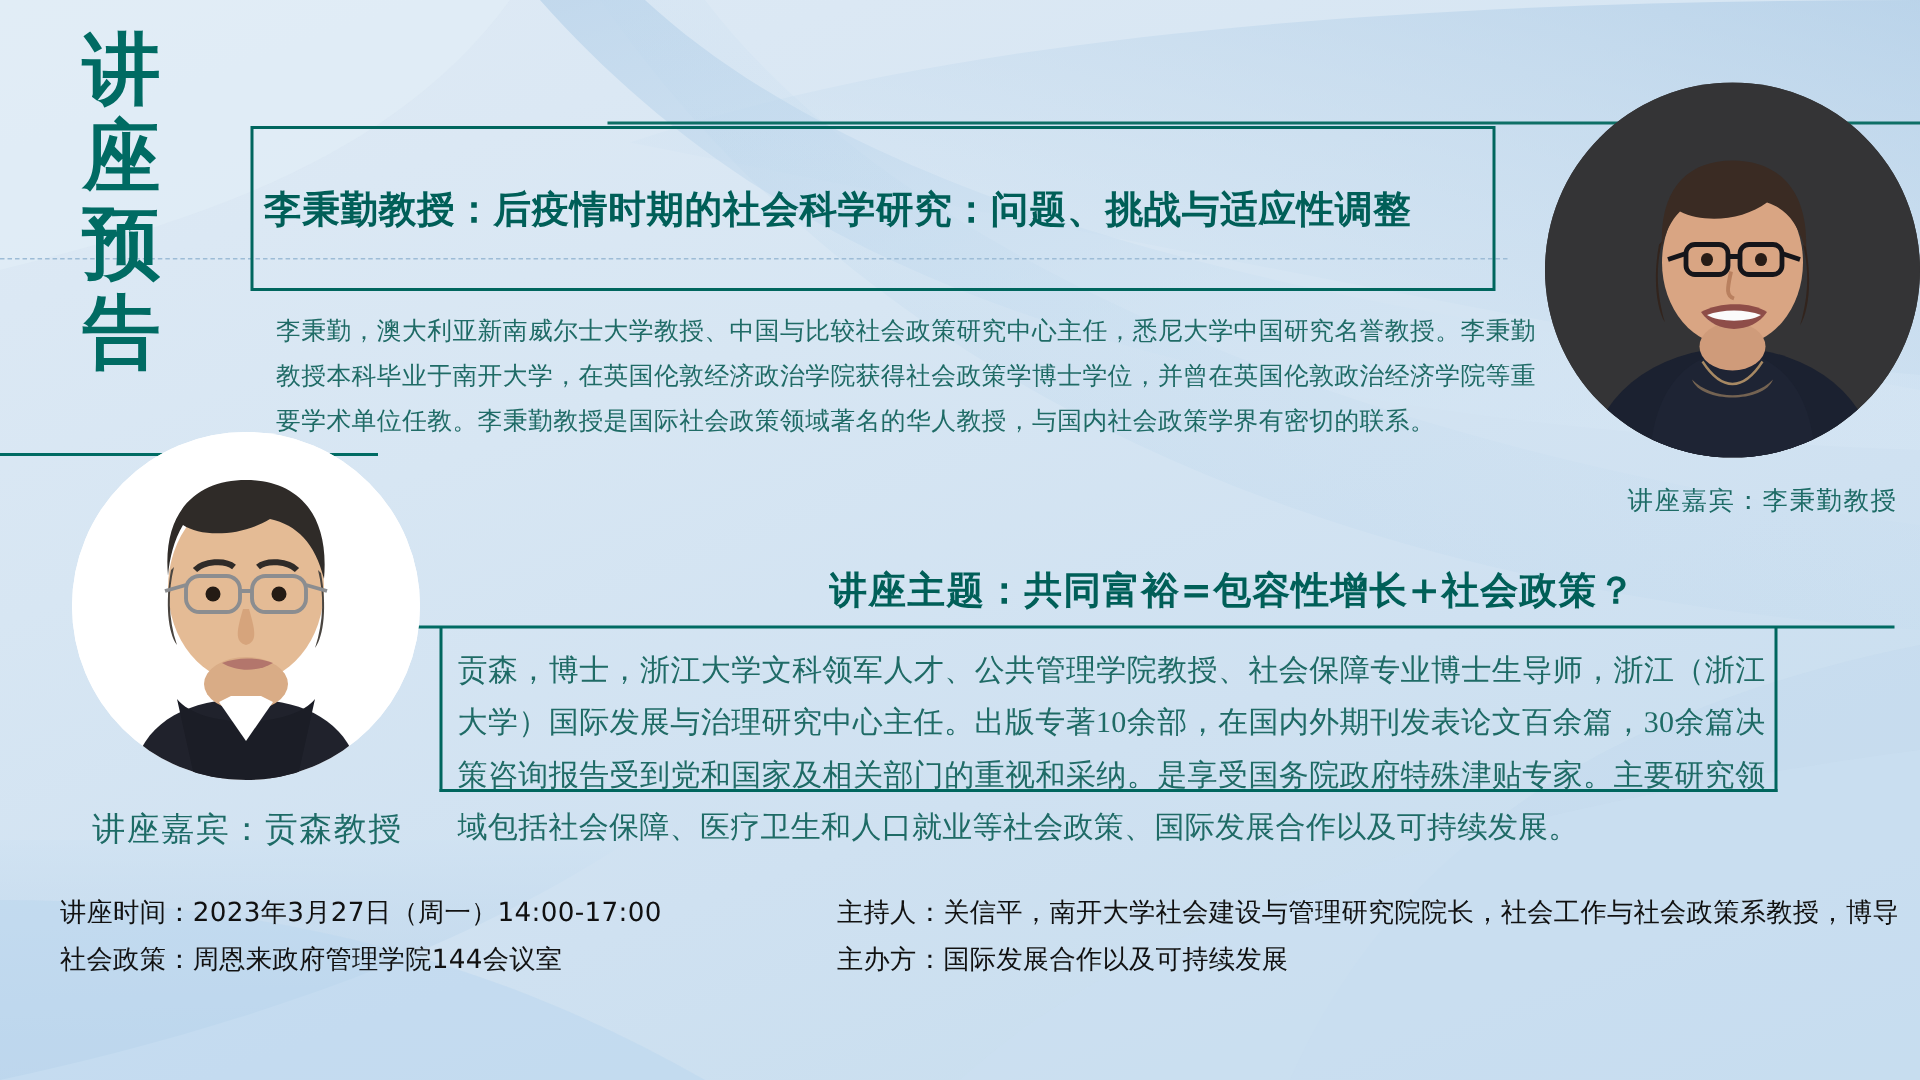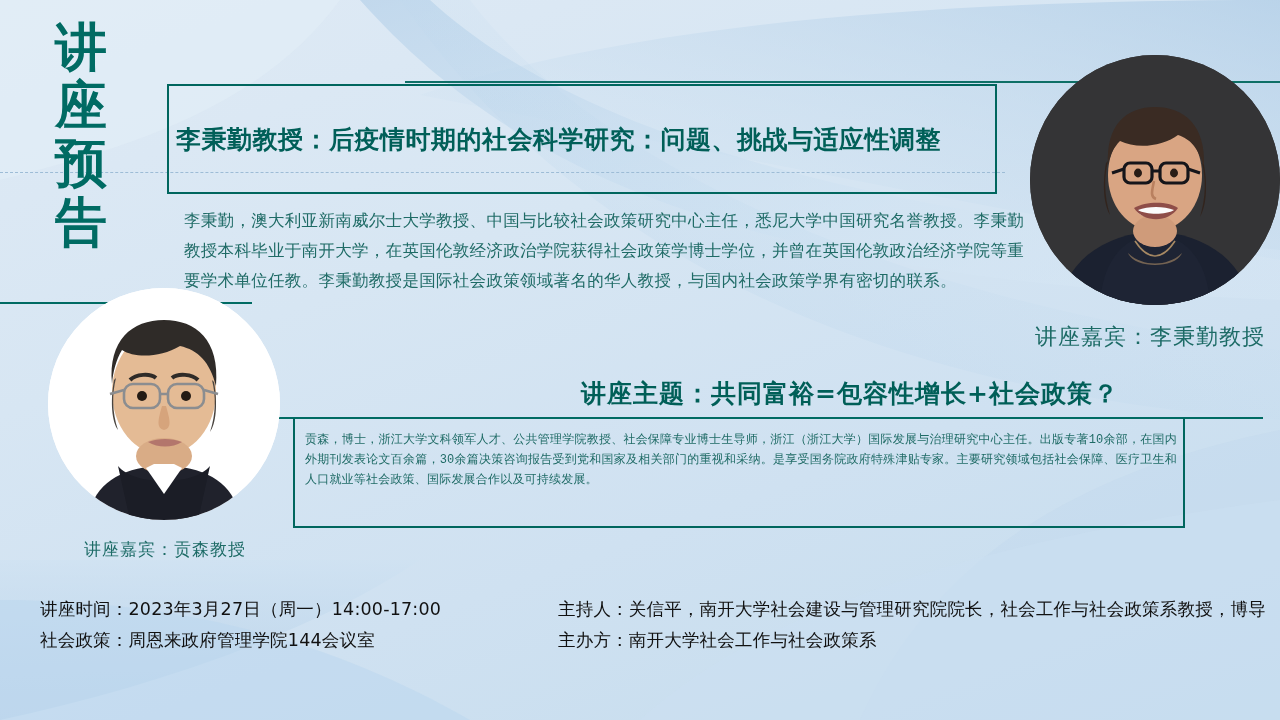--- a/index.html
+++ b/index.html
@@ -123,31 +123,31 @@
     overflow: hidden;
     background: radial-gradient(circle at 45% 38%, #4a4a4c 0%, #3a3a3c 45%, #2a2a2c 100%);
   }
   #photo-1 .pfig { position:absolute; inset:0; }
 
   #caption-1 {
     position: absolute;
     left: 1035px;
     top: 322px;
     width: 230px;
-    text-align: left;
+    text-align: right;
     color: #1d6b66;
     font-family: "DejaVu Sans", "Liberation Sans", sans-serif;
-    font-size: 22px;
+    font-size: 17px;
     letter-spacing: 1px;
   }
 
   
   #lecture-title-2 {
     position: absolute;
-    left: 480px;
+    left: 452px;
     top: 377px;
     width: 740px;
     text-align: center;
     color: #005f58;
     font-family: "DejaVu Serif", "Liberation Serif", serif;
     font-size: 25px;
     font-weight: 700;
     letter-spacing: 1px;
     white-space: nowrap;
   }
@@ -162,23 +162,23 @@
     border: 2px solid #00665e;
     border-top: none;
     box-sizing: border-box;
   }
   #bio-2 {
     position: absolute;
     left: 305px;
     top: 430px;
     width: 872px;
     color: #1f6b66;
-    font-family: Liberation Mono, monospace;
-    font-size: 12px;
-    line-height: 20px;
+    font-family: Liberation Serif, serif;
+    font-size: 20px;
+    line-height: 35px;
     text-align: justify;
     letter-spacing: 0.2px;
   }
 
   
   #photo-2 {
     position: absolute;
     left: 48px;
     top: 288px;
     width: 232px;
@@ -190,21 +190,21 @@
   #photo-2 .pfig { position:absolute; inset:0; }
 
   #caption-2 {
     position: absolute;
     left: 20px;
     top: 538px;
     width: 290px;
     text-align: center;
     color: #1d6b66;
     font-family: "DejaVu Sans", "Liberation Sans", sans-serif;
-    font-size: 17px;
+    font-size: 22px;
     letter-spacing: 1px;
   }
 
   
   #footer {
     position: absolute;
     left: 0;
     top: 594px;
     width: 1104px;
     height: 80px;
@@ -344,18 +344,18 @@
       </div>
       <div class="info-row">
         <span class="lbl">社会政策：</span><span>周恩来政府管理学院144会议室</span>
       </div>
     </div>
     <div class="info-col-right">
       <div class="info-row">
         <span class="lbl">主持人：</span><span>关信平，南开大学社会建设与管理研究院院长，社会工作与社会政策系教授，博导</span>
       </div>
       <div class="info-row">
-        <span class="lbl">主办方：</span><span>南开大学社会工作与社会政策系</span>
+        <span class="lbl">主办方：</span><span>国际发展合作以及可持续发展</span>
       </div>
     </div>
   </div>
 
 </div>
 
 </body></html>

